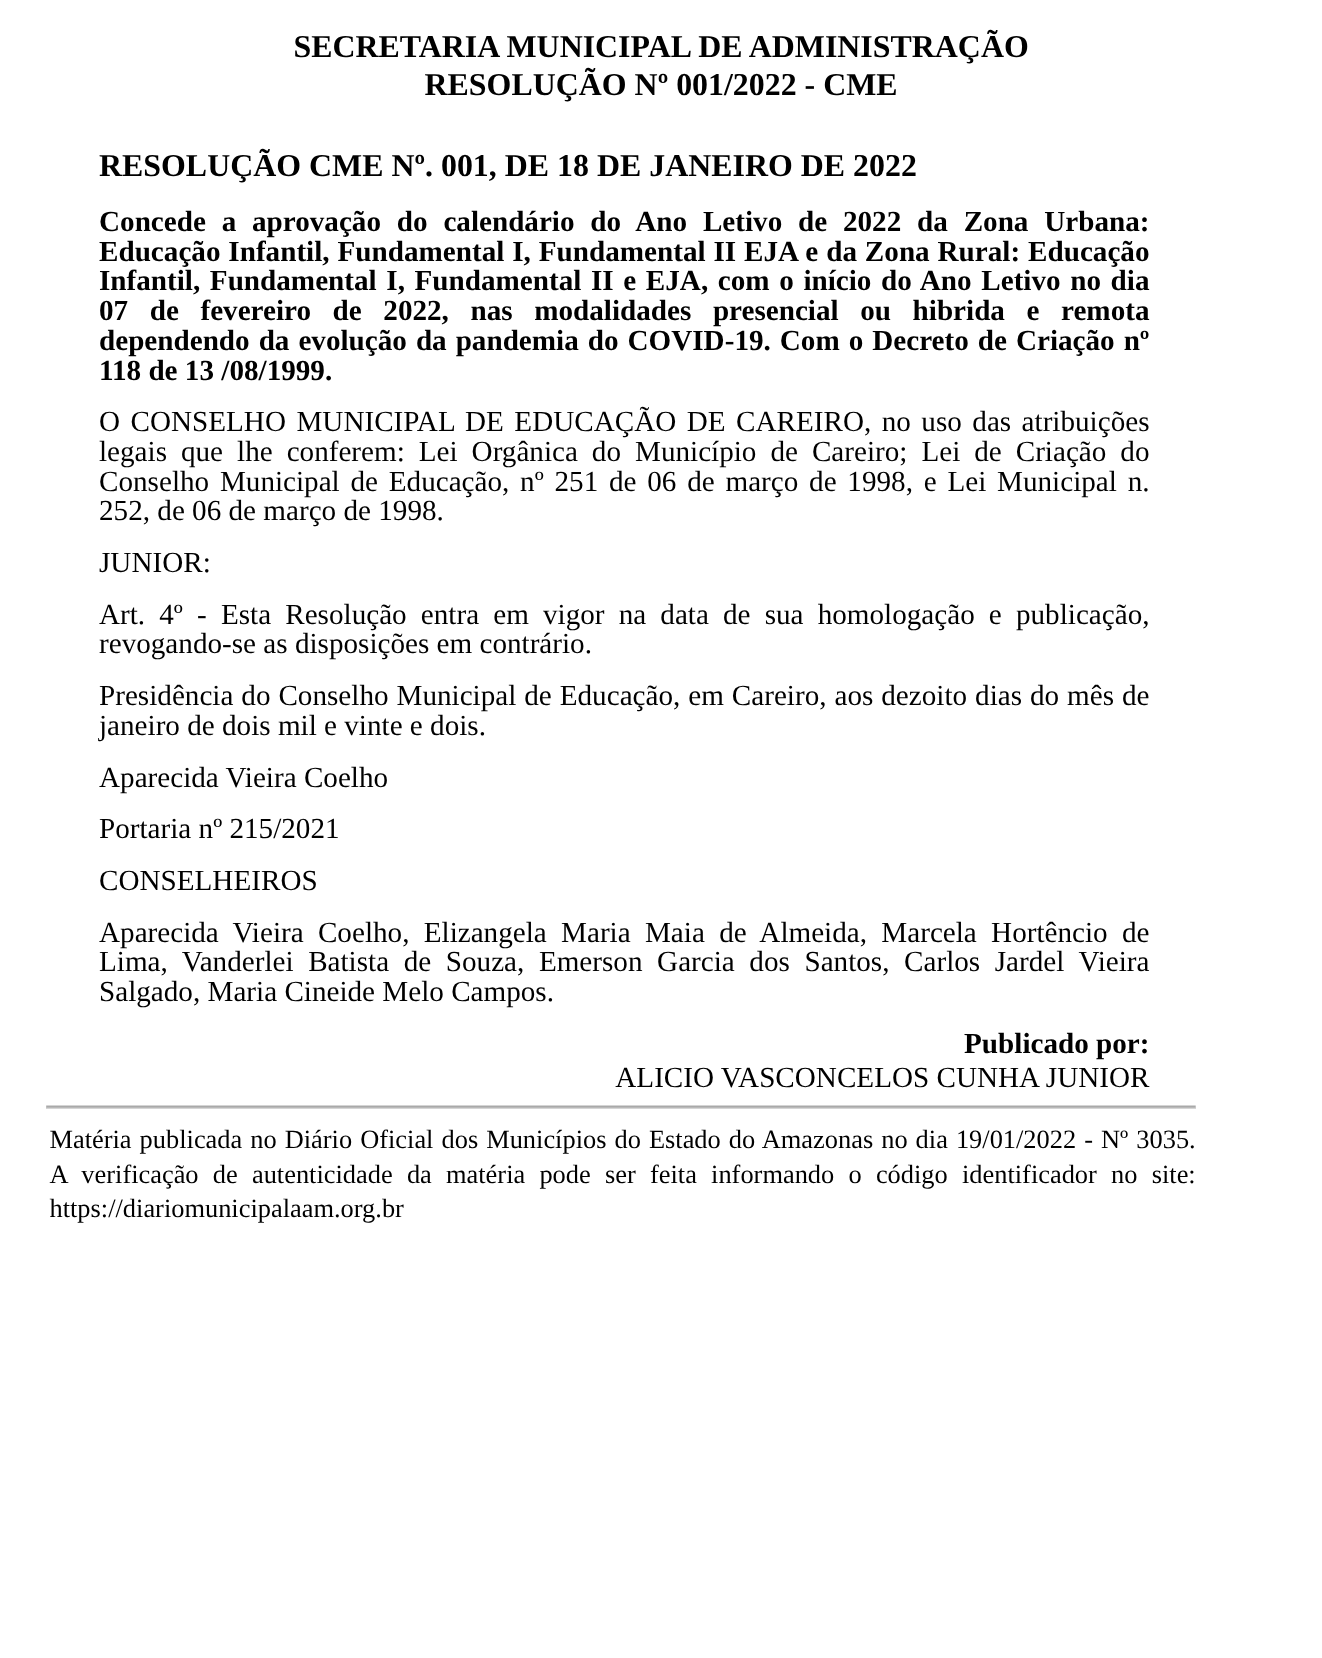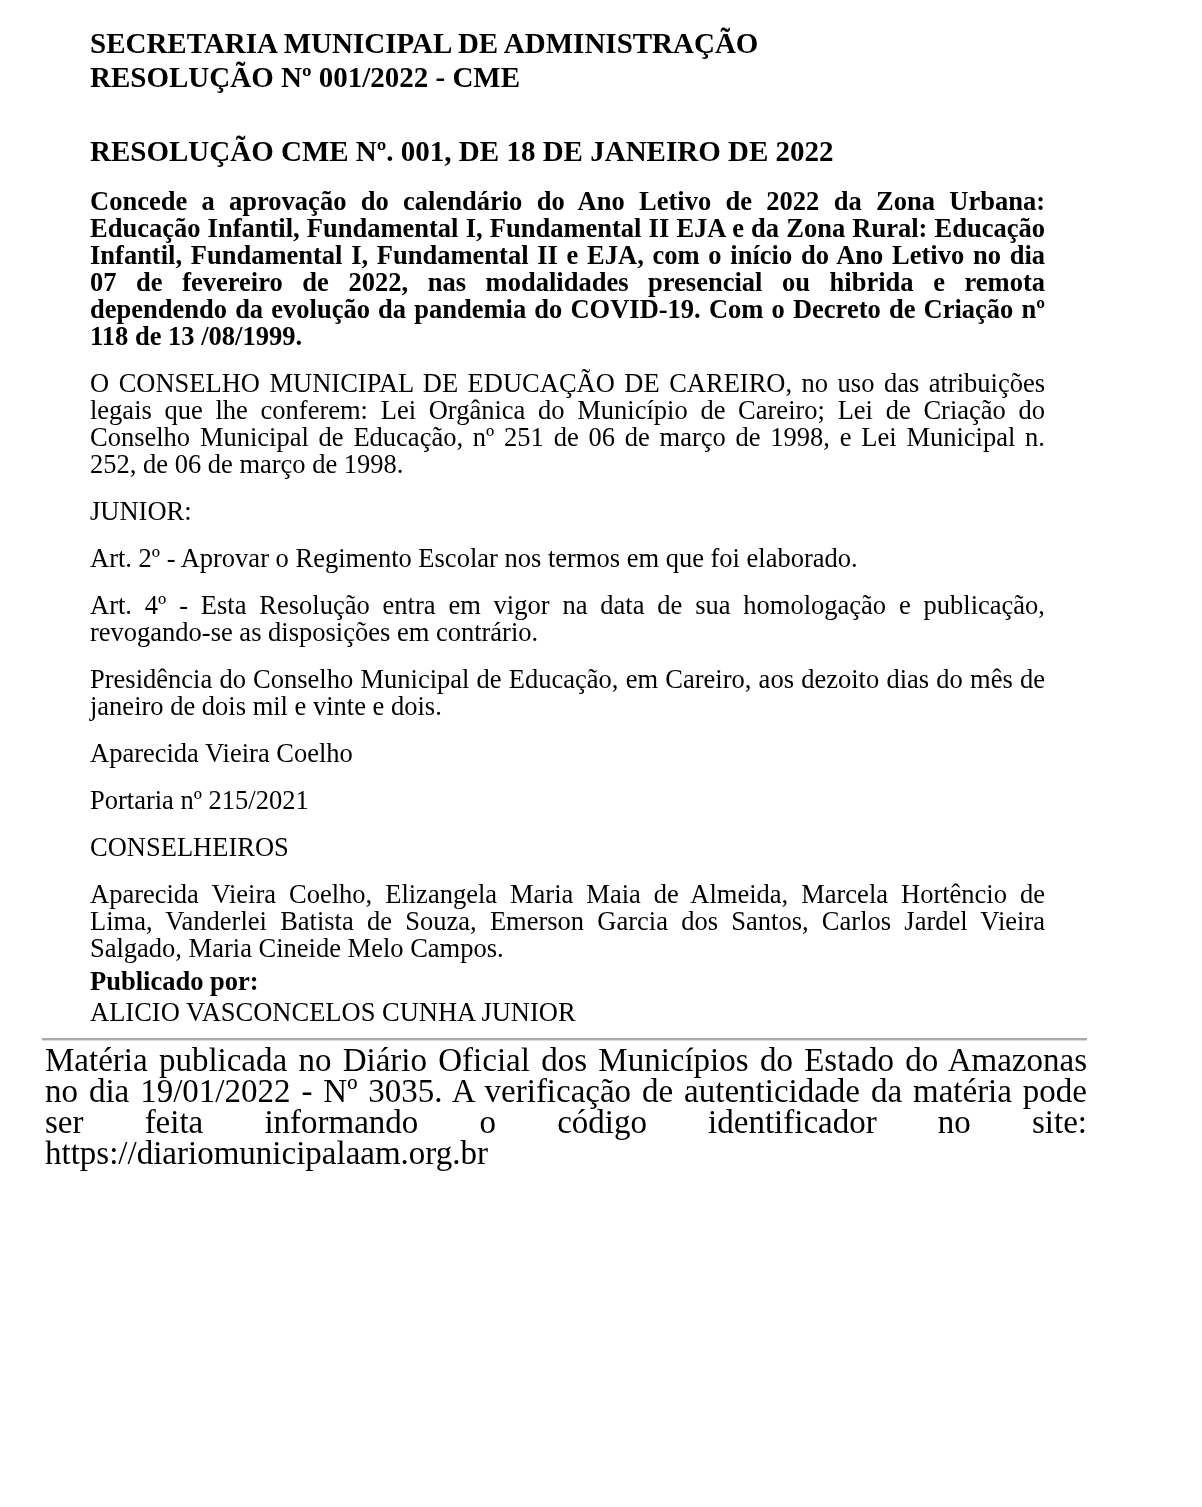--- a/index.html
+++ b/index.html
@@ -7,20 +7,21 @@
   body {
     width: 1202px;
     height: 1507px;
     overflow: hidden;
     color: #000000;
     font-family: "Liberation Serif", "DejaVu Serif", serif;
     -webkit-font-smoothing: antialiased;
   }
   .doc-header {
     margin: 26px 90px 0 90px;
+    text-align: center;
     font-weight: 700;
     font-size: 29px;
     line-height: 34px;
   }
   .main-col {
     margin: 0 157px 0 90px; 
   }
   .doc-title {
     margin-top: 40px;
     font-weight: 700;
@@ -29,35 +30,35 @@
   }
   .para {
     margin-top: 20px;
     font-size: 26.5px;
     line-height: 27px;
     text-align: justify;
     text-justify: inter-word;
   }
   .para.bold { font-weight: 700; }
   .pub-block {
-    margin-top: 4px;
-    text-align: left;
+    margin-top: 18px;
+    text-align: right;
     font-size: 26.5px;
     line-height: 31px;
   }
   .pub-block .b { font-weight: 700; }
   .divider {
     margin: 10px 115px 0 42px;
     height: 3px;
     background: #a9a9a9;
     border-bottom: 1px solid #dcdcdc;
   }
   .footer-note {
-    margin: 4px 115px 0 45px;
-    font-size: 33px;
+    margin: 14px 115px 0 45px;
+    font-size: 24px;
     line-height: 31px;
     text-align: justify;
     text-justify: inter-word;
   }
 </style>
 </head>
 <body>
 
 <div>
 
@@ -69,21 +70,20 @@
   <div class="main-col">
 
     <div class="doc-title">RESOLUÇÃO CME Nº. 001, DE 18 DE JANEIRO DE 2022</div>
 
     <p class="para bold">Concede a aprovação do calendário do Ano Letivo de 2022 da Zona Urbana: Educação Infantil, Fundamental I, Fundamental II EJA e da Zona Rural: Educação Infantil, Fundamental I, Fundamental II e EJA, com o início do Ano Letivo no dia 07 de fevereiro de 2022, nas modalidades presencial ou hibrida e remota dependendo da evolução da pandemia do COVID-19. Com o Decreto de Criação nº 118 de 13 /08/1999.</p>
 
     <p class="para">O CONSELHO MUNICIPAL DE EDUCAÇÃO DE CAREIRO, no uso das atribuições legais que lhe conferem: Lei Orgânica do Município de Careiro; Lei de Criação do Conselho Municipal de Educação, nº 251 de 06 de março de 1998, e Lei Municipal n. 252, de 06 de março de 1998.</p>
 
     <p class="para">JUNIOR:</p>
 
-    <p class="para">Art. 2º - Aprovar o Regimento Escolar nos termos em que foi elaborado.</p>
     <p class="para">Art. 4º - Esta Resolução entra em vigor na data de sua homologação e publicação, revogando-se as disposições em contrário.</p>
 
     <p class="para">Presidência do Conselho Municipal de Educação, em Careiro, aos dezoito dias do mês de janeiro de dois mil e vinte e dois.</p>
 
     <p class="para">Aparecida Vieira Coelho</p>
 
 
     <p class="para">Portaria nº 215/2021</p>
 
     <p class="para">CONSELHEIROS</p>

